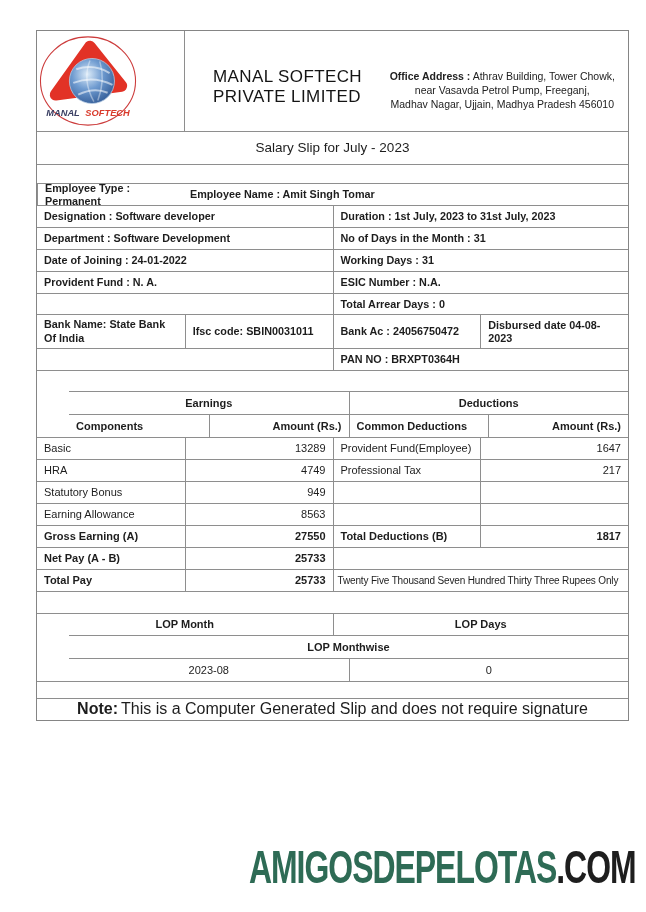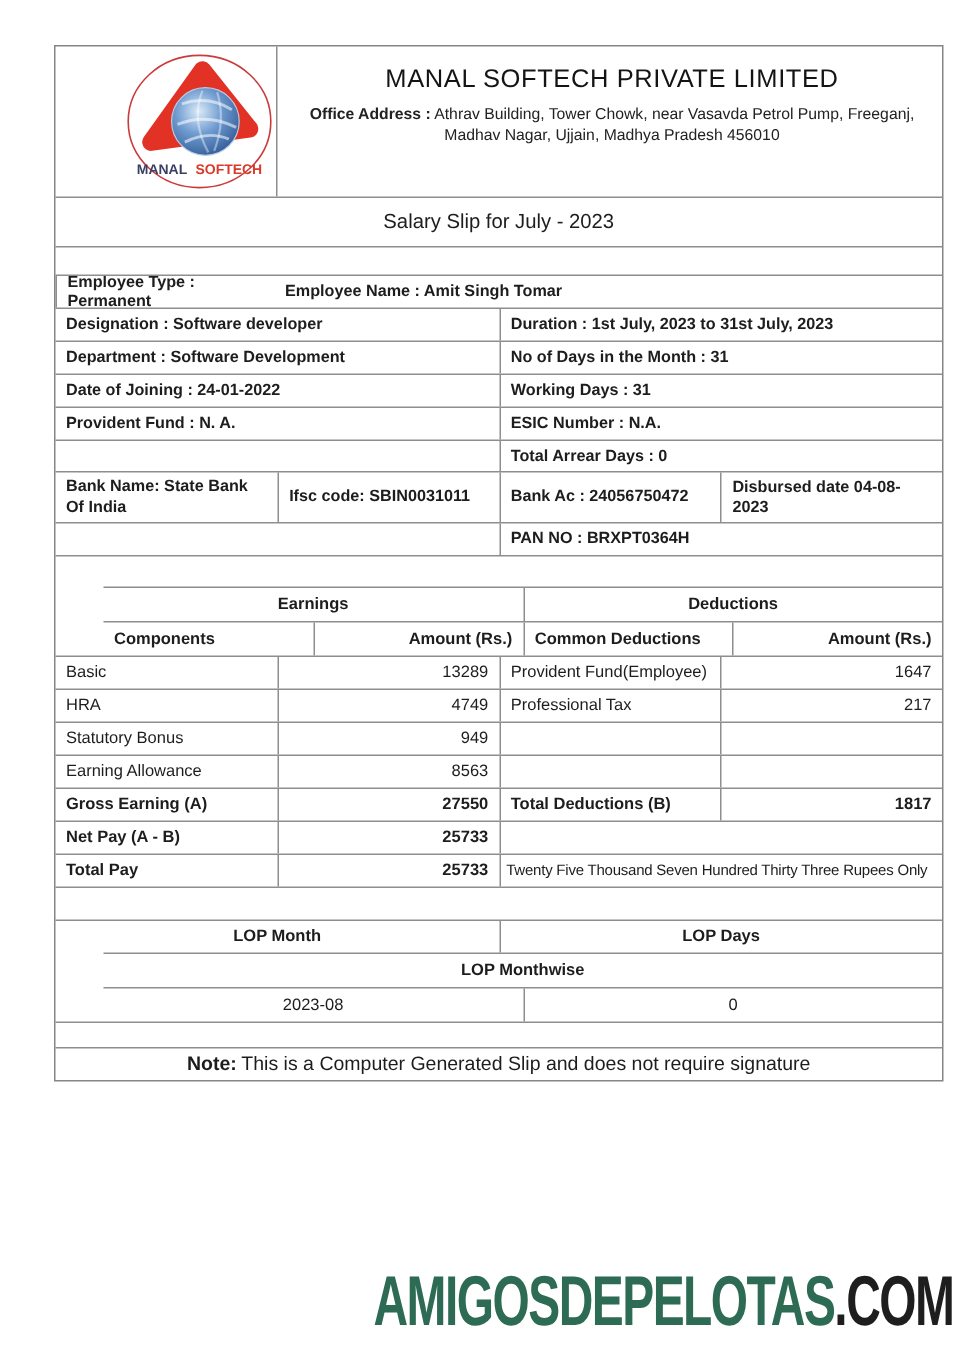--- a/index.html
+++ b/index.html
@@ -11,33 +11,33 @@
   .c{box-sizing:border-box;padding:0 7px;display:flex;align-items:center;overflow:hidden;
      font-size:11px;line-height:1.15;}
   .bl{border-left:1px solid #8e8e8e;}
   .bold{font-weight:700;}
   .right{justify-content:flex-end;}
   .center{justify-content:center;text-align:center;}
   .w25{width:25%;} .w50{width:50%;} .w247{width:24.7%;} .w253{width:25.3%;margin-top:40px;} .w100{width:100%;}
 
   
   .hdr{height:100px;}
-  .logo-cell{width:144px;display:flex;align-items:center;justify-content:flex-end;padding:2px;}
-  .co-cell{width:447px;box-sizing:border-box;border-left:1px solid #8e8e8e;padding:12px 10px 0 13px;
-           display:flex;flex-direction:column;align-items:center;}
+  .logo-cell{width:144px;display:flex;align-items:center;justify-content:flex-start;padding:2px;font-style:italic;}
+  .co-cell{width:447px;box-sizing:border-box;border-left:1px solid #8e8e8e;padding:12px 10px 0 28px;
+           display:flex;flex-direction:row;align-items:center;}
   .co-name{font-size:17px;letter-spacing:.4px;color:#141414;}
   .addr{margin-top:6px;font-size:10.5px;text-align:center;line-height:1.35;color:#222;}
   .title-row{height:32px;}
   .title-row .c{width:100%;font-size:13.5px;}
   .gap18{height:18px;} .gap20{height:20px;} .gap21{height:21px;} .gap16{height:16px;}
   .h21{height:21px;} .h20{height:20px;} .h22{height:22px;margin-left:32px;} .h33{height:33px;}
   .lbl{font-weight:700;font-size:10.8px;}
   .bank-name{line-height:1.25;align-items:center;}
   .words{font-size:10px;letter-spacing:-.15px;padding:0 4px;white-space:nowrap;}
-  .note-row .c{width:100%;font-size:13px;}
+  .note-row .c{width:100%;font-size:16px;}
   .note-row b{margin-right:3px;}
 
   
   .wm{position:absolute;top:845px;right:10px;height:42px;display:flex;align-items:center;
       font-weight:700;font-size:47px;letter-spacing:-1.5px;white-space:nowrap;
       transform:scaleX(.68);transform-origin:100% 50%;}
   .wm .g{color:#2e6b55;} .wm .k{color:#1e1e1e;}
 </style>
 </head>
 <body>

